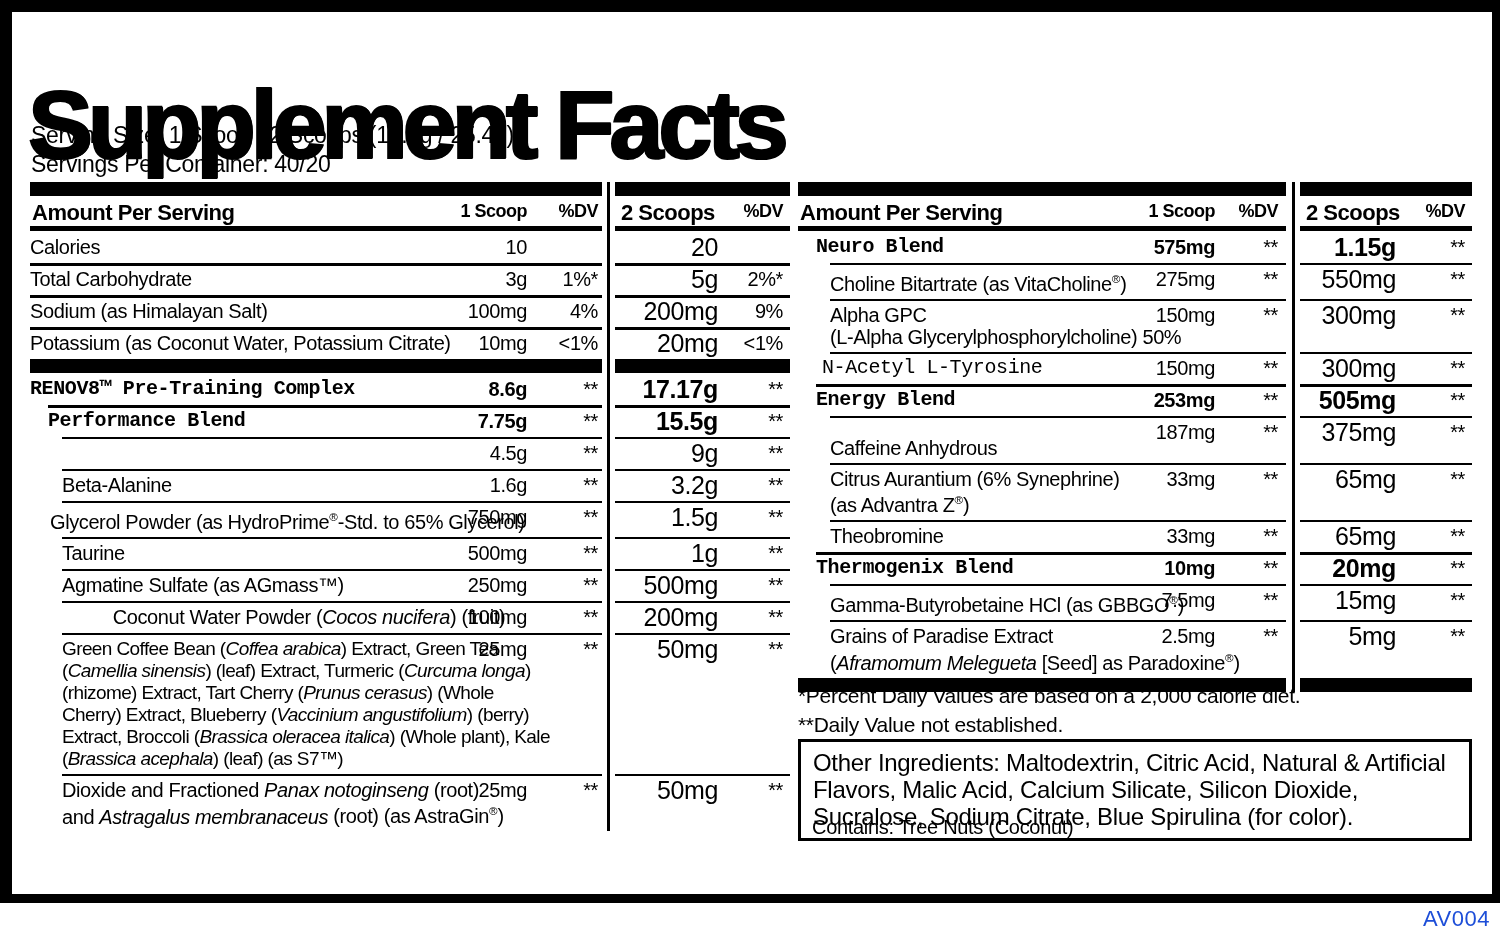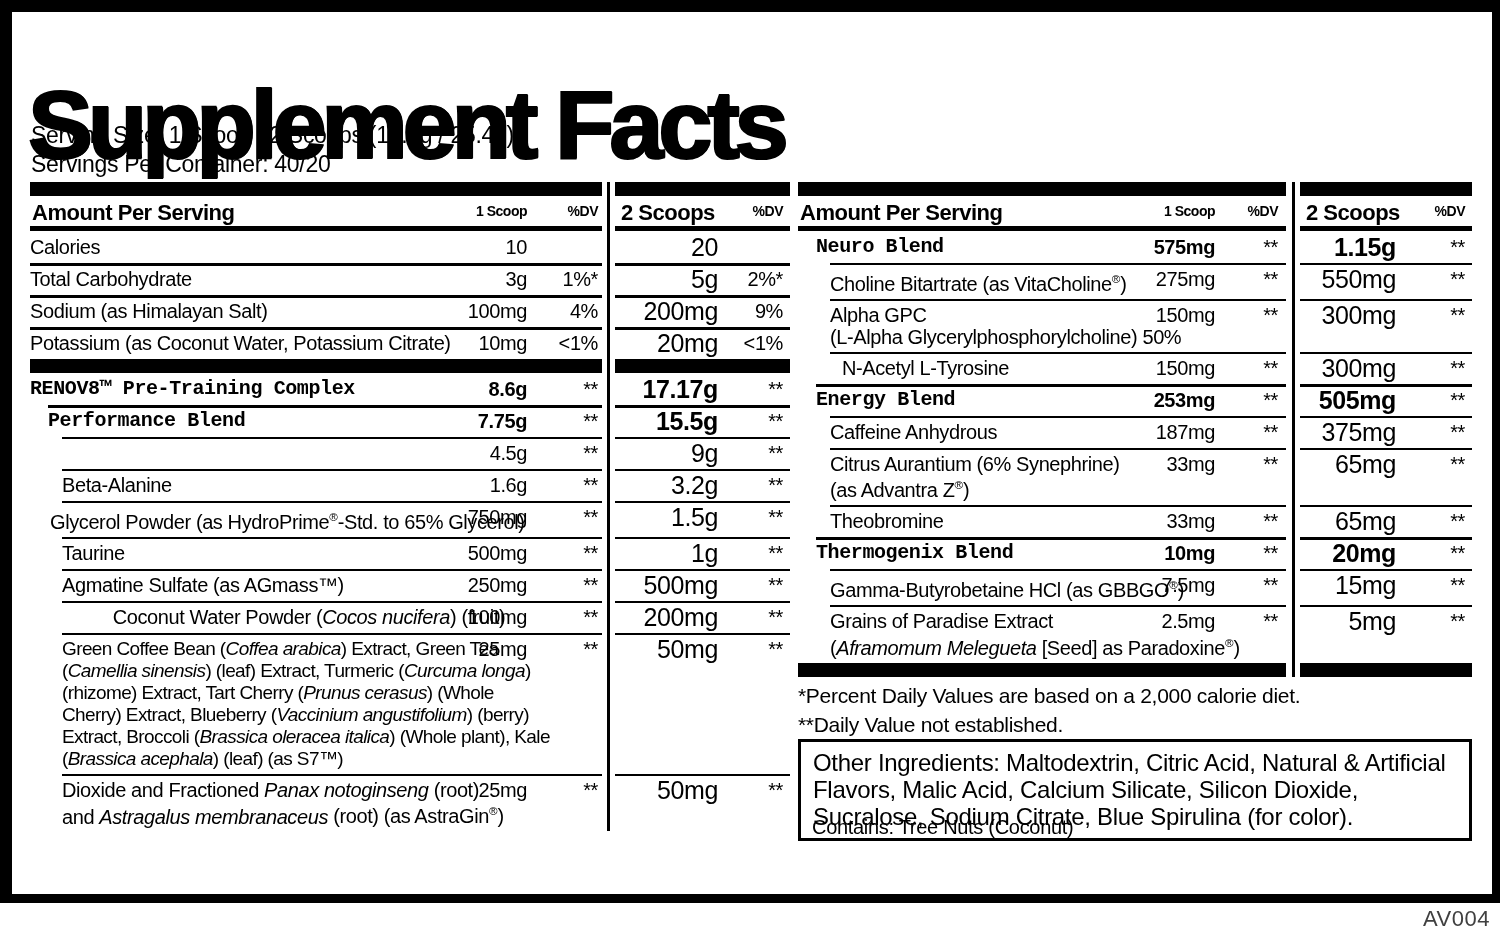--- a/index.html
+++ b/index.html
@@ -32,21 +32,21 @@
   .cmain{width:var(--mw);position:relative;padding:5px 0 4px;min-height:32px;box-sizing:border-box;}
   .cgap{width:var(--gw);}
   .csec2{width:var(--sw);position:relative;padding:5px 0 4px;min-height:32px;box-sizing:border-box;}
 
   .topbar .cmain,.topbar .csec2,.bar .cmain,.bar .csec2{background:#000;padding:0;min-height:14px;height:14px;}
   .rule .cmain,.rule .csec2{background:#000;padding:0;min-height:5px;height:5px;}
 
   .thead .cmain,.thead .csec2{padding:4px 0 0;min-height:30px;height:30px;}
   .hlabel{font-size:22px;font-weight:bold;letter-spacing:-0.5px;padding-left:2px;}
   .h2l{position:absolute;left:6px;top:4px;font-size:22px;font-weight:bold;letter-spacing:-0.5px;}
-  .thead .amt,.thead .dv,.thead .dv2{font-size:14px;font-weight:bold;top:4px;letter-spacing:-0.5px;}
+  .thead .amt,.thead .dv,.thead .dv2{font-size:18px;font-weight:bold;top:4px;letter-spacing:-0.5px;}
 
   .hair{position:absolute;top:0;right:0;height:2px;background:#000;}
   .hair.thick{height:3px;}
 
   .iname{font-size:20px;line-height:22px;letter-spacing:-0.4px;white-space:pre-line;margin-right:46px;}
   .iname.b{font-weight:bold;font-family:Liberation Mono, monospace;}
   .iname.small{font-size:19px;letter-spacing:-0.6px;line-height:22px;}
   .amt{position:absolute;top:5px;right:var(--amtr);font-size:20px;line-height:22px;white-space:nowrap;letter-spacing:-0.4px;}
   .dv{position:absolute;top:5px;right:var(--dvr);font-size:20px;line-height:22px;letter-spacing:-0.4px;}
   .amt2{position:absolute;top:5px;right:var(--amt2r);font-size:25px;line-height:22px;white-space:nowrap;letter-spacing:-0.4px;}
@@ -364,21 +364,21 @@
         <div class="cgap"></div>
         <div class="csec2">
           <div class="hair" style="left: 0px;"></div>
           <span class="amt2">300mg</span>
           <span class="dv2">**</span>
         </div>
       </div>
       <div class="trow">
         <div class="cmain">
           <div class="hair" style="left: 32px;"></div>
-          <div class="iname" style="margin-left: 44px;"><span>N-Acetyl L-Tyrosine</span></div>
+          <div class="iname" style="margin-left: 24px; font-family: Liberation Mono, monospace;"><span>N-Acetyl L-Tyrosine</span></div>
           <span class="amt">150mg</span>
           <span class="dv">**</span>
         </div>
         <div class="cgap"></div>
         <div class="csec2">
           <div class="hair" style="left: 0px;"></div>
           <span class="amt2">300mg</span>
           <span class="dv2">**</span>
         </div>
       </div>
@@ -392,21 +392,21 @@
         <div class="cgap"></div>
         <div class="csec2">
           <div class="hair thick" style="left: 0px;"></div>
           <span class="amt2 b">505mg</span>
           <span class="dv2">**</span>
         </div>
       </div>
       <div class="trow">
         <div class="cmain">
           <div class="hair" style="left: 32px;"></div>
-          <div class="iname" style="margin-left: 32px;"><span>Caffeine Anhydrous</span></div>
+          <div class="iname" style="margin-left: 32px; margin-top: 16px;"><span>Caffeine Anhydrous</span></div>
           <span class="amt">187mg</span>
           <span class="dv">**</span>
         </div>
         <div class="cgap"></div>
         <div class="csec2">
           <div class="hair" style="left: 0px;"></div>
           <span class="amt2">375mg</span>
           <span class="dv2">**</span>
         </div>
       </div>
@@ -493,13 +493,13 @@
 
 <div id="footnotes">
   <div>*Percent Daily Values are based on a 2,000 calorie diet.</div>
   <div>**Daily Value not established.</div>
 </div>
 
 <div id="otheringredients">Other Ingredients: Maltodextrin, Citric Acid, Natural &amp; Artificial Flavors, Malic Acid, Calcium Silicate, Silicon Dioxide, Sucralose, Sodium Citrate, Blue Spirulina (for color).</div>
 
 <div id="contains">Contains: Tree Nuts (Coconut)</div>
 
-<div id="product-code" style="color: #404040;">AV004</div>
+<div id="product-code" style="color: #1d4ed8;">AV004</div>
 
 </body></html>

